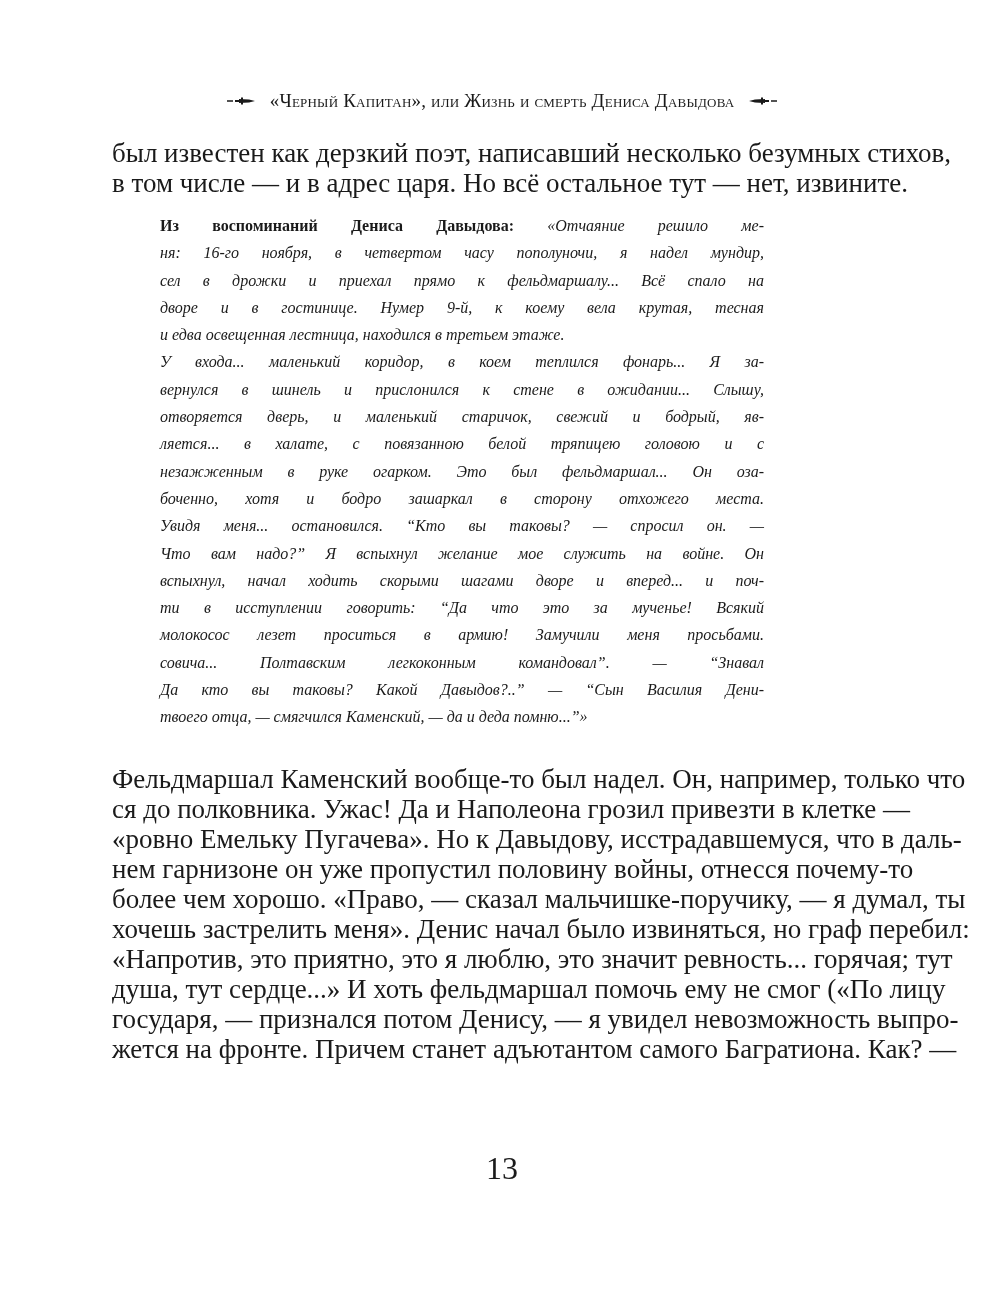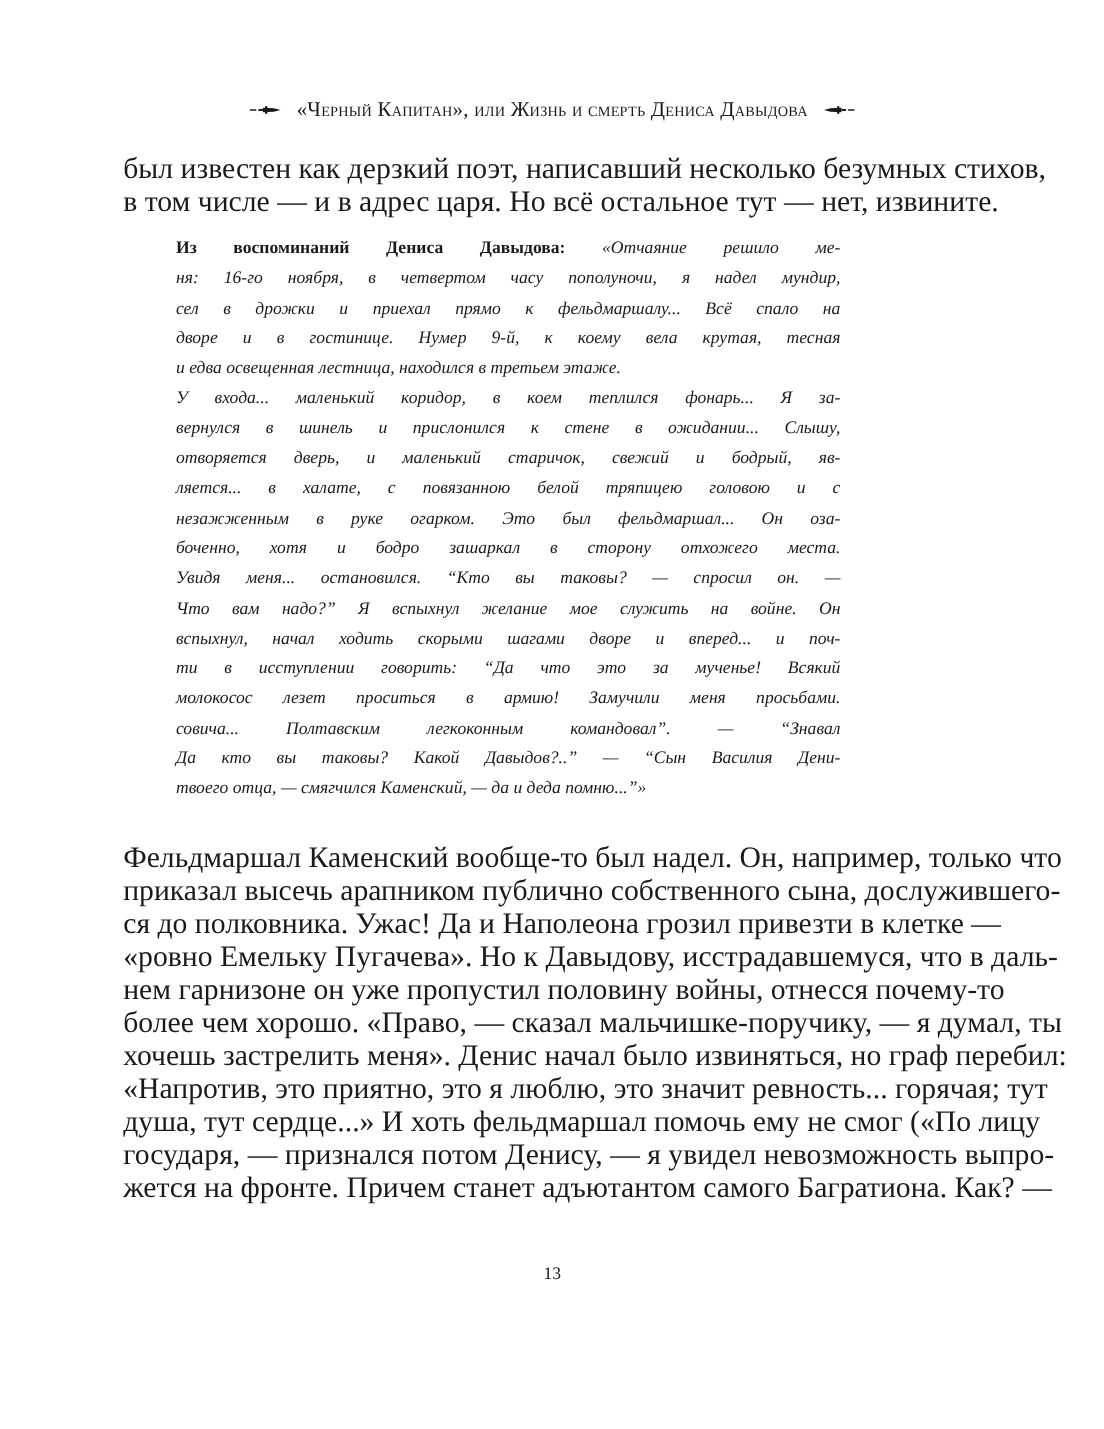--- a/index.html
+++ b/index.html
@@ -11,21 +11,21 @@
   .orn { display: inline-block; vertical-align: middle; width: 30px; height: 10px; position: relative; }
   .orn svg { display: block; }
   .body-text { position: absolute; left: 112px; width: 738px; font-size: 27px; line-height: 30px; }
   .line { display: block; text-align: justify; text-align-last: justify; white-space: nowrap; height: 30px; }
   .line.last { text-align-last: left; }
   .p1 { top: 138px; }
   .quote { position: absolute; top: 212px; left: 160px; width: 604px; font-size: 16px; line-height: 27.3px; }
   .quote .line { height: 27.3px; font-style: italic; }
   .quote .lead { font-style: normal; font-weight: bold; }
   .p2 { top: 764px; }
-  .page-number { position: absolute; top: 1150px; left: 0; width: 1004px; text-align: center; font-size: 16px; }
+  .page-number { position: absolute; top: 1150px; left: 0; width: 1004px; text-align: center; font-size: 32px; }
 </style>
 </head>
 <body>
 
 <div class="running-head">
   <span class="orn">
     <svg width="30" height="10" viewBox="0 0 30 10">
       <line x1="0" y1="5" x2="6" y2="5" stroke="#1a1a1a" stroke-width="1.5"></line>
       <line x1="8" y1="5" x2="12" y2="5" stroke="#1a1a1a" stroke-width="2"></line>
       <path d="M12 3 L22 3.5 L28 5 L22 6.5 L12 7 Z" fill="#1a1a1a"></path>
@@ -65,21 +65,20 @@
   <span class="line">вспыхнул, начал ходить скорыми шагами дворе и вперед... и поч-</span>
   <span class="line">ти в исступлении говорить: “Да что это за мученье! Всякий</span>
   <span class="line">молокосос лезет проситься в армию! Замучили меня просьбами.</span>
   <span class="line">совича... Полтавским легкоконным командовал”. — “Знавал</span>
   <span class="line">Да кто вы таковы? Какой Давыдов?..” — “Сын Василия Дени-</span>
   <span class="line last">твоего отца, — смягчился Каменский, — да и деда помню...”»</span>
 </div>
 
 <div class="body-text p2">
   <span class="line">Фельдмаршал Каменский вообще-то был надел. Он, например, только что</span>
-  <span class="line">приказал высечь арапником публично собственного сына, дослужившего-</span>
   <span class="line">ся до полковника. Ужас! Да и Наполеона грозил привезти в клетке —</span>
   <span class="line">«ровно Емельку Пугачева». Но к Давыдову, исстрадавшемуся, что в даль-</span>
   <span class="line">нем гарнизоне он уже пропустил половину войны, отнесся почему-то</span>
   <span class="line">более чем хорошо. «Право, — сказал мальчишке-поручику, — я думал, ты</span>
   <span class="line">хочешь застрелить меня». Денис начал было извиняться, но граф перебил:</span>
   <span class="line">«Напротив, это приятно, это я люблю, это значит ревность... горячая; тут</span>
   <span class="line">душа, тут сердце...» И хоть фельдмаршал помочь ему не смог («По лицу</span>
   <span class="line">государя, — признался потом Денису, — я увидел невозможность выпро-</span>
   <span class="line">жется на фронте. Причем станет адъютантом самого Багратиона. Как? —</span>
 </div>

